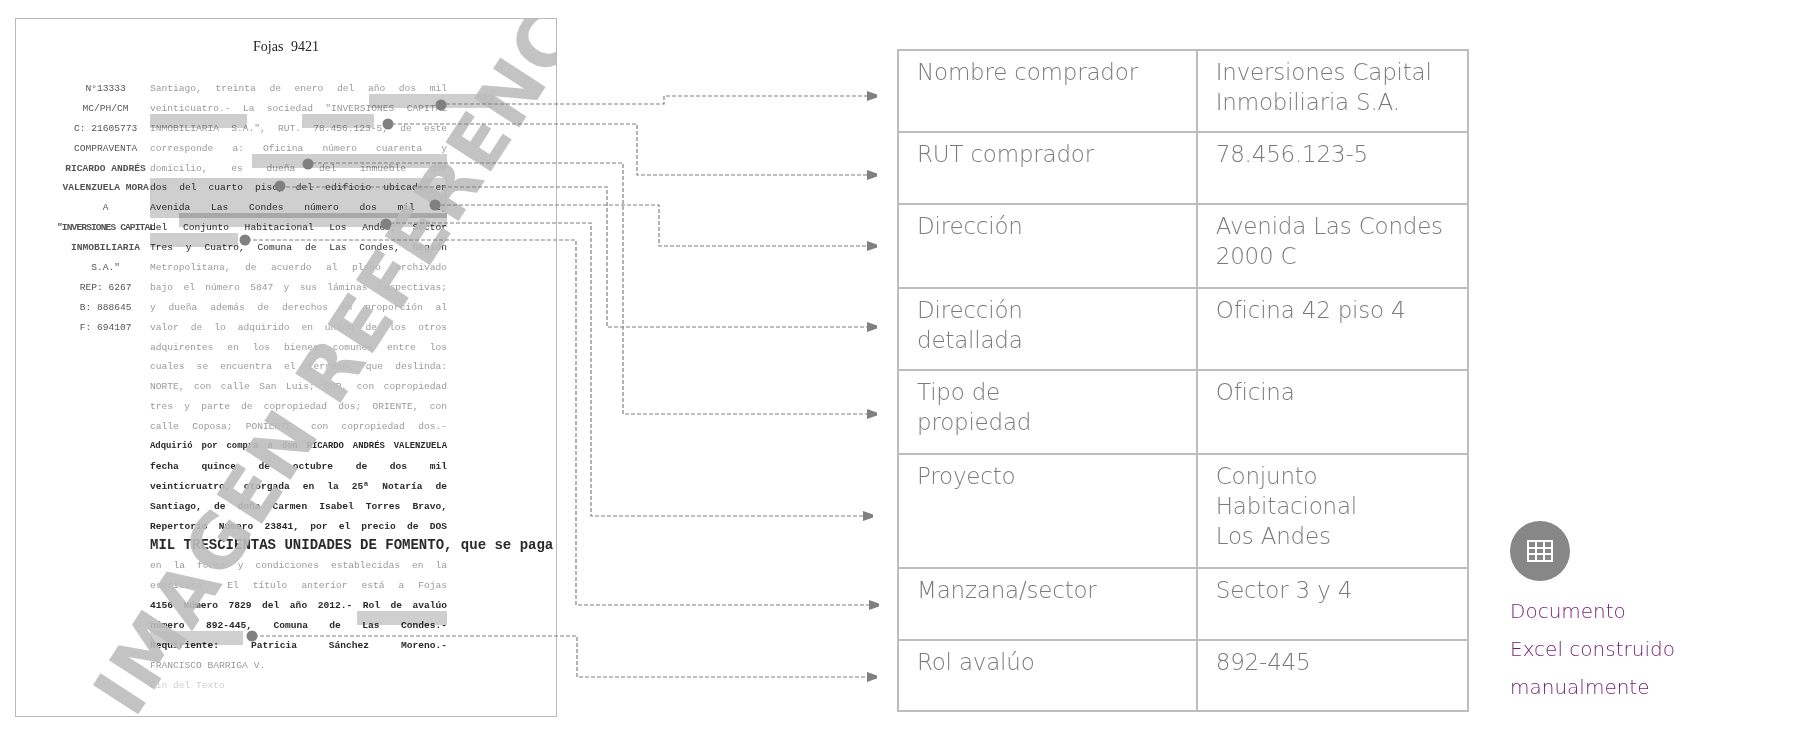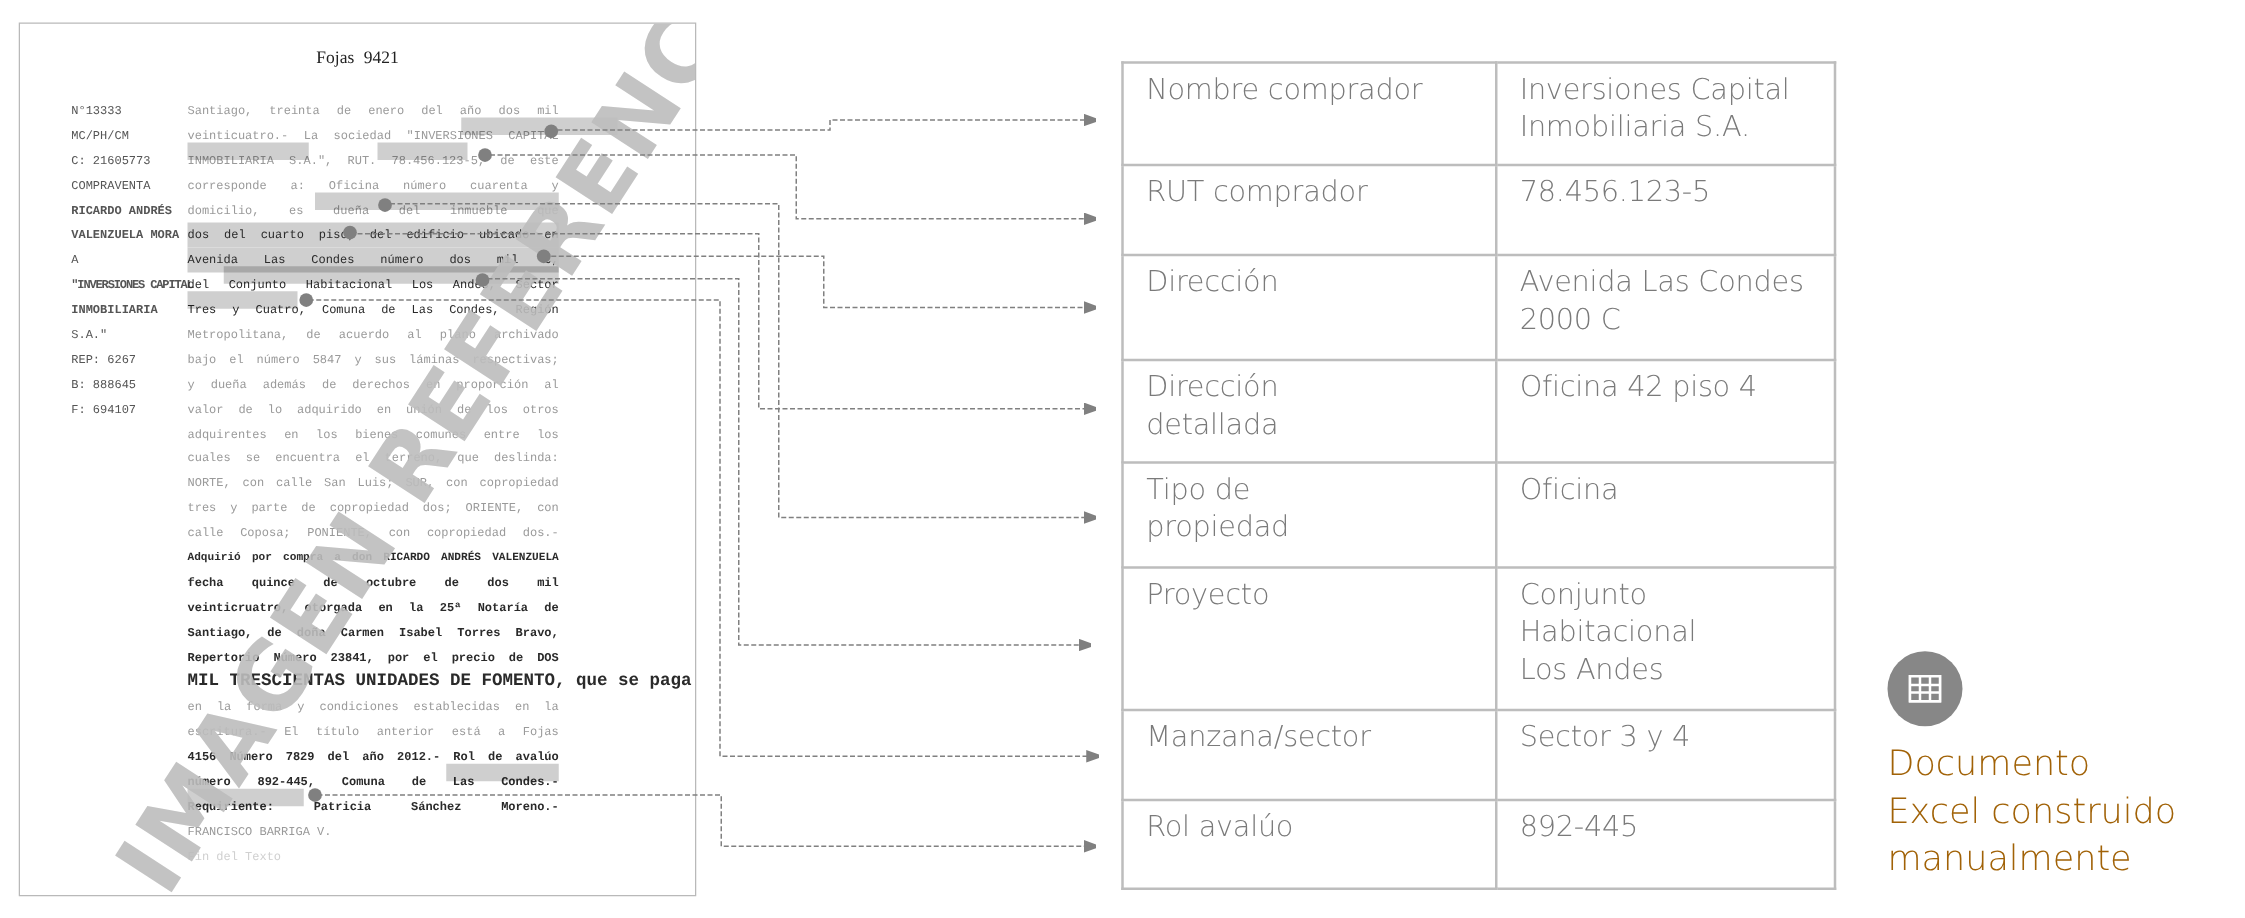--- a/index.html
+++ b/index.html
@@ -1,37 +1,37 @@
 <!DOCTYPE html>
 <html><head>
 <meta charset="utf-8">
 <style>
   html, body { margin:0; padding:0; background:#ffffff; }
   body { width:1796px; height:734px; position:relative; overflow:hidden; font-family:"DejaVu Sans", sans-serif; }
   .doc { position:absolute; left:15px; top:18px; width:540px; height:697px; border:1px solid #b9b9b9; background:#fff; overflow:hidden; }
   .doc-title { position:absolute; left:0; width:540px; top:20px; text-align:center; font-family:"Liberation Serif", serif; font-size:14px; color:#222; word-spacing:4px; }
-  .lcol { position:absolute; left:41px; top:60px; }
+  .lcol { position:absolute; left:41px; top:60px;text-align:center; }
   .mcol { position:absolute; left:134px; top:60px; width:297px; }
   .ln { height:19.9px; line-height:19.9px; font-family:"Liberation Mono", monospace; font-size:9.6px; white-space:nowrap; }
   .mcol .ln { text-align:justify; text-align-last:justify; }
   .lcol .ln { color:#555; }
   .faint { color:#9a9a9a; }
   .dark { color:#2a2a2a; font-weight:bold; }
   .mid { color:#555; }
   .hl { background:#cfcfcf; }
   .watermark { position:absolute; left:-90px; top:300px; width:820px; text-align:center; transform:rotate(-57deg); transform-origin:center; font-family:"DejaVu Sans", sans-serif; font-weight:bold; font-size:74px; color:#bdbdbd; opacity:0.9; letter-spacing:2px; pointer-events:none; white-space:nowrap; }
   svg.connectors { position:absolute; left:0; top:0; width:1796px; height:734px; pointer-events:none; }
   table.fields { position:absolute; left:897px; top:49px; width:572px; border-collapse:collapse; font-family:"DejaVu Sans", sans-serif; color:#7a7a7a; }
   table.fields td { border:2px solid #bdbdbd; vertical-align:top; padding:6px 18px 0 18px; font-size:23px; line-height:30px; font-weight:300; letter-spacing:-0.2px; }
   table.fields td.k { width:219px; }
   .excel { position:absolute; left:1510px; top:521px; }
   .excel-icon { width:60px; height:60px; border-radius:50%; background:#878787; position:relative; }
   .excel-icon .grid { position:absolute; left:17px; top:19px; width:26px; height:22px; display:grid; grid-template-columns:repeat(3,1fr); grid-template-rows:repeat(3,1fr); gap:2px; background:#fff; border:2px solid #fff; box-sizing:border-box; }
   .excel-icon .grid span { background:#878787; }
-  .excel-label { margin-top:11px; font-family:"DejaVu Sans", sans-serif; font-size:28px; line-height:38px; color:#a16207; font-weight:300; white-space:nowrap; }
+  .excel-label { margin-top:11px; font-family:"DejaVu Sans", sans-serif; font-size:20px; line-height:38px; color:#701a75; font-weight:300; white-space:nowrap; }
 </style>
 </head>
 <body>
 
 <div class="doc">
   <div class="doc-title">Fojas  9421</div>
 
   <div class="lcol">
     <div class="ln mid">N°13333</div>
     <div class="ln faint">MC/PH/CM</div>

